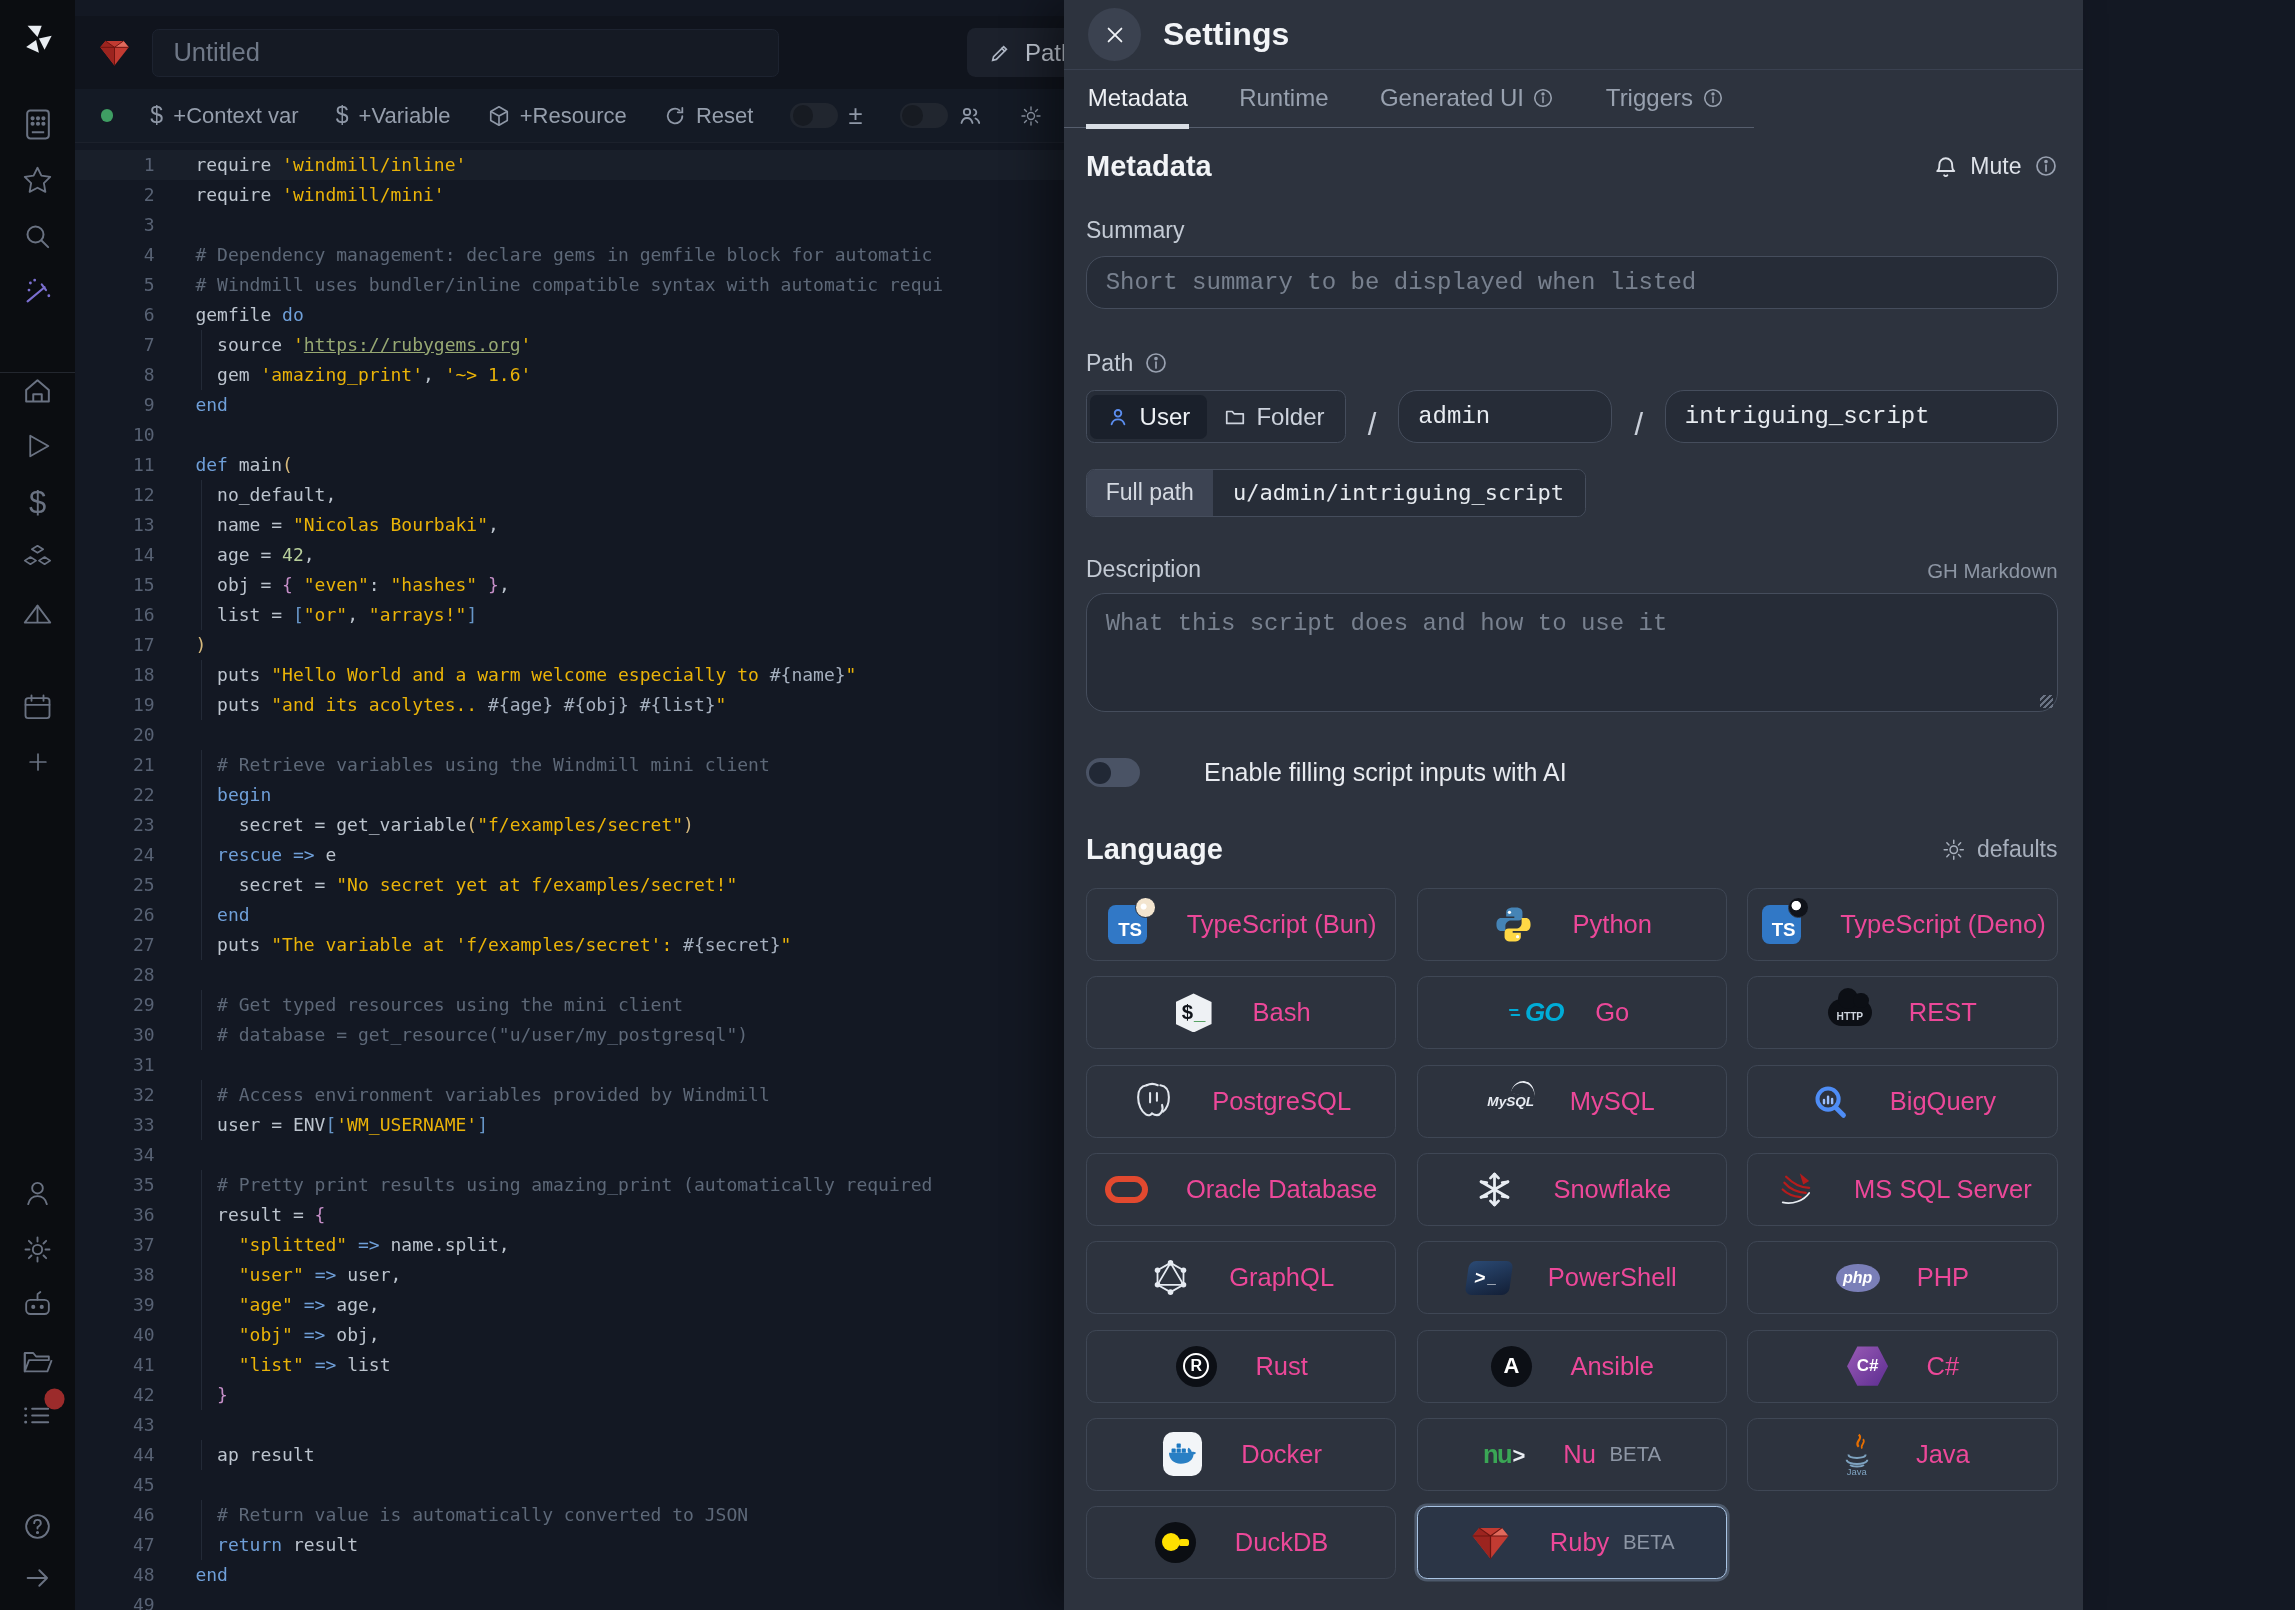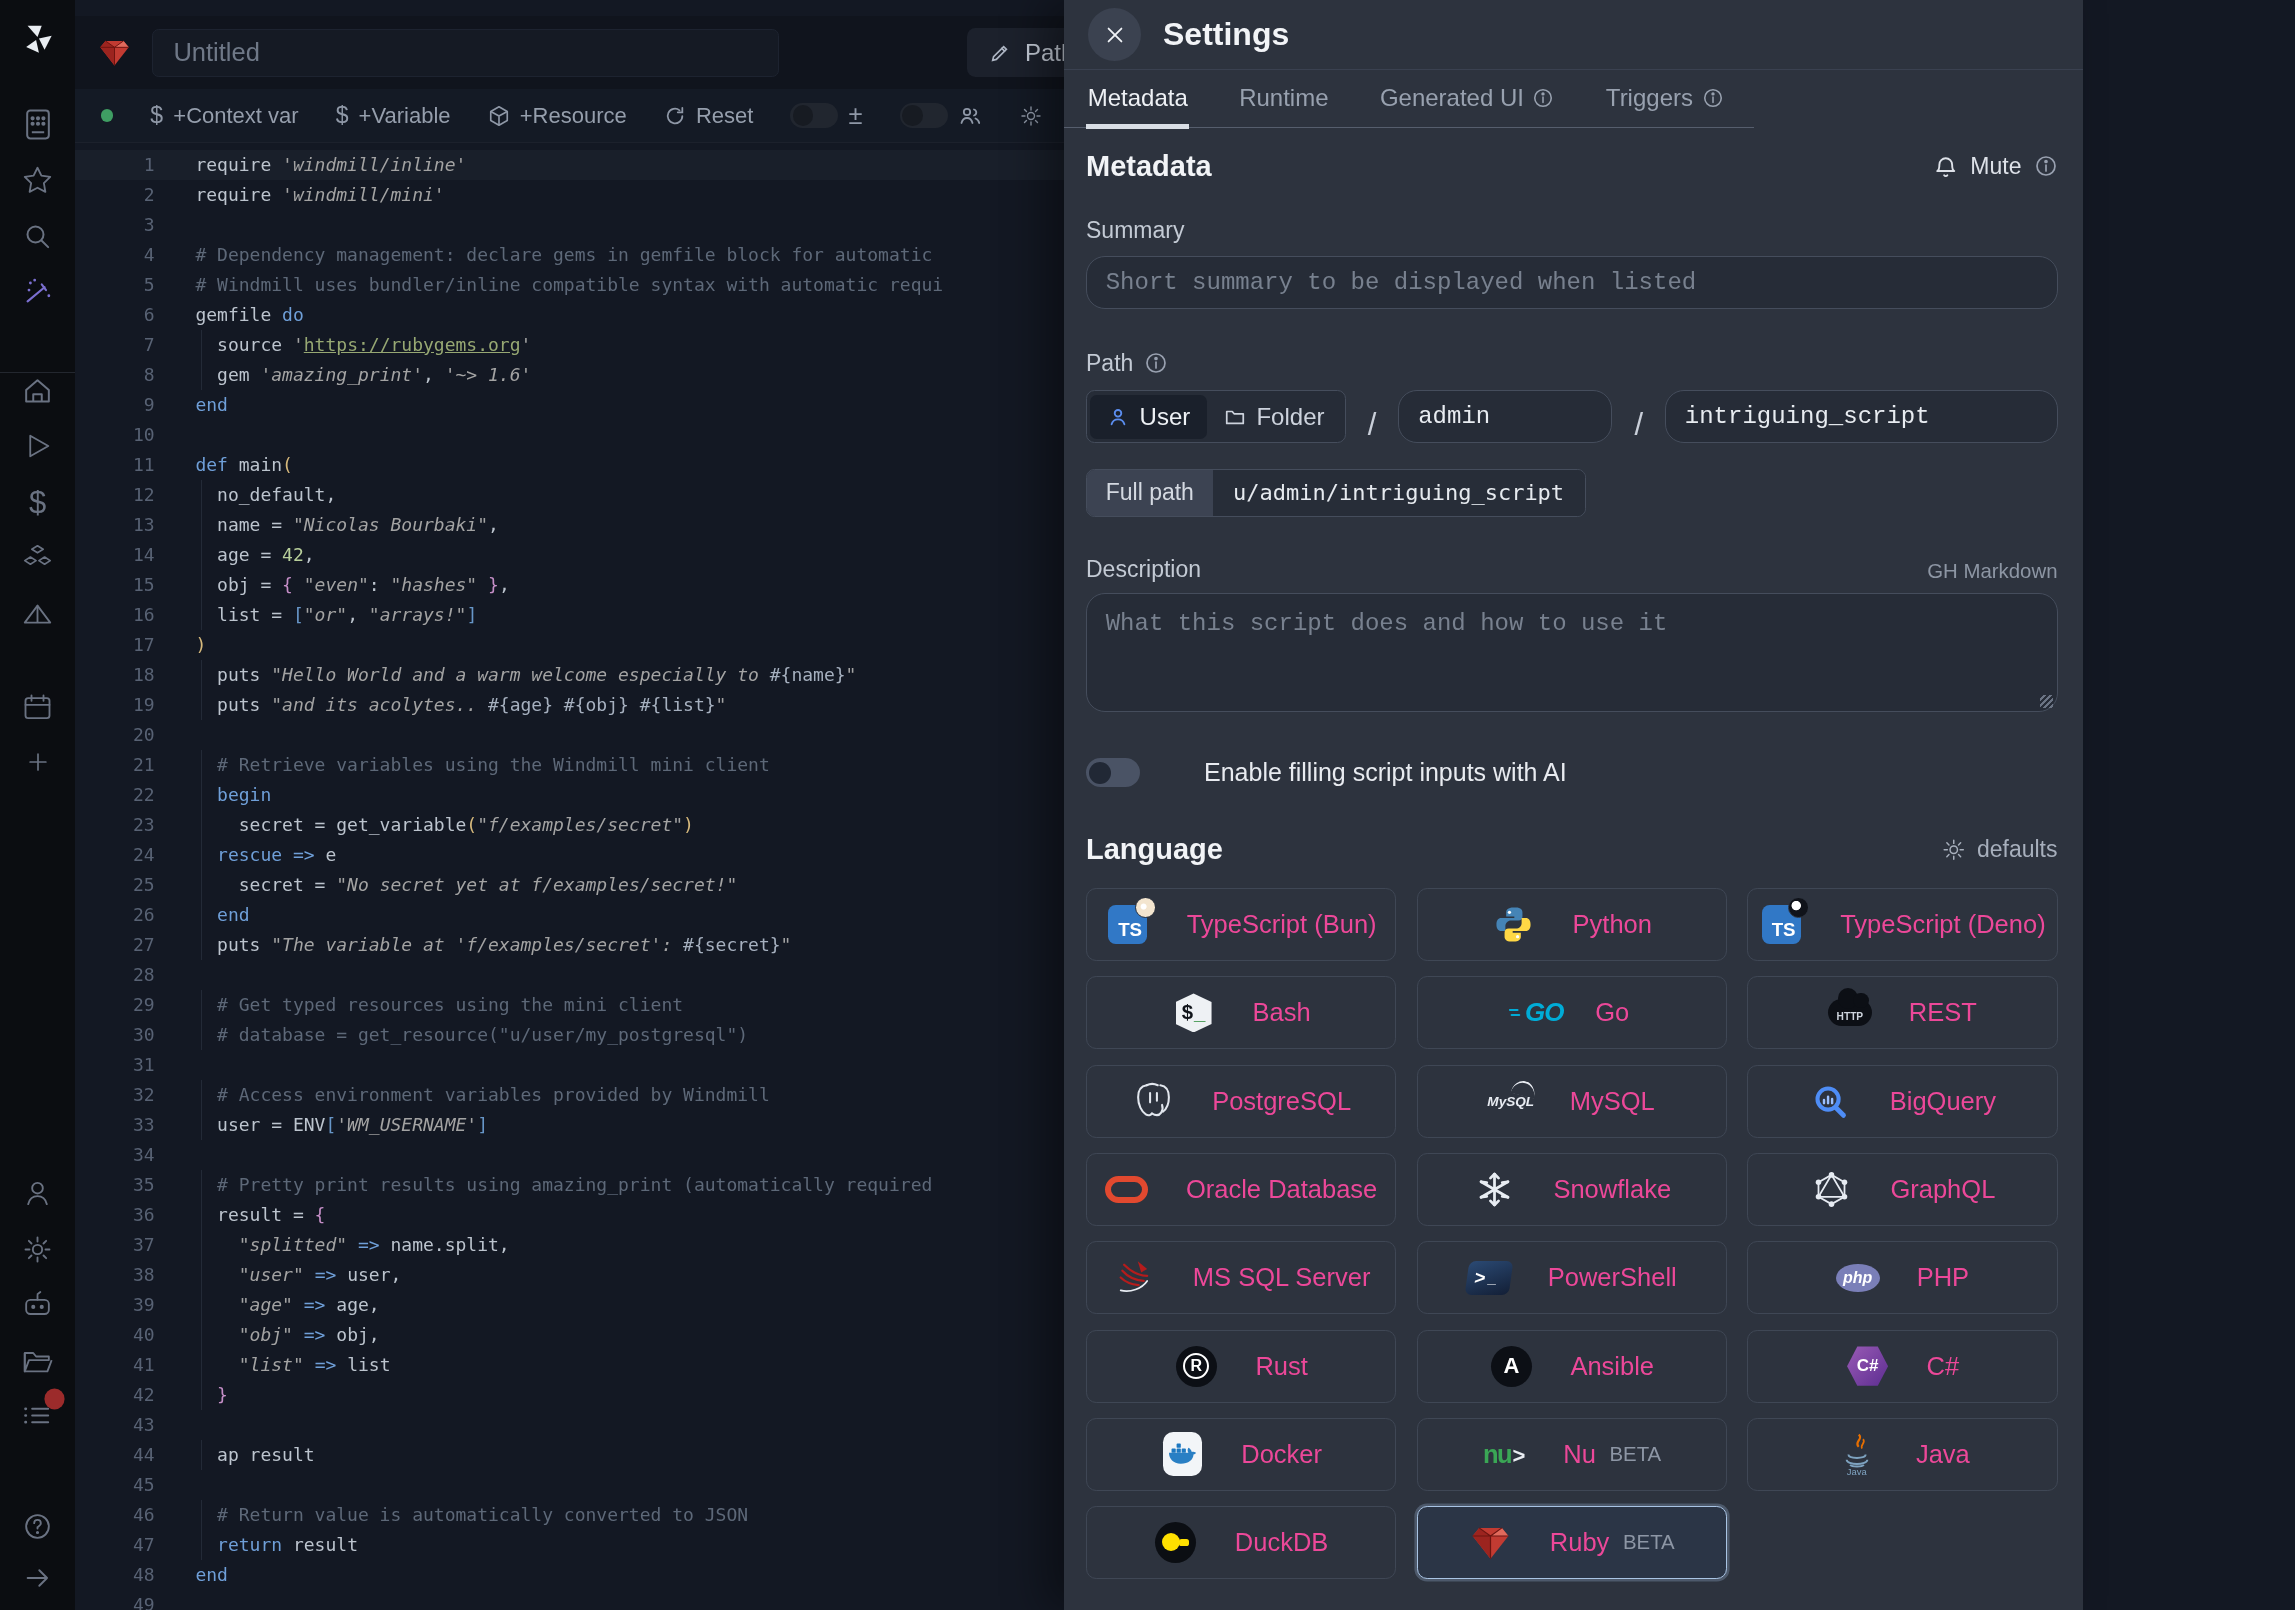--- a/index.html
+++ b/index.html
@@ -34,21 +34,21 @@
   .mini-toggle{width:48px;height:25.5px;border-radius:12.8px;background:#21262f;position:relative;}
   .mini-toggle::after{content:"";position:absolute;left:2.6px;top:2.6px;width:20.4px;height:20.4px;border-radius:50%;background:#171b22;}
   .pm{font-size:25.5px;color:#8f98a7;}
 
   .code{position:relative;padding-top:6.8px;font-family:"DejaVu Sans Mono",monospace;font-size:18px;line-height:30px;}
   .cl{display:flex;height:30px;}
   .cl.hl{background:#191f2a;}
   .ln{width:100px;flex:0 0 auto;text-align:right;color:#586274;padding-right:20.4px;}
   .ct{position:relative;white-space:pre;padding-left:20.4px;}
   .ct.g::before{content:"";position:absolute;left:25.5px;top:0;bottom:0;border-left:0.9px solid #232a37;}
-  .tk-p{color:#bcc4ce;} .tk-k{color:#6f9fd8;text-align:center;} .tk-s{color:#a3a3a3;font-style:italic;} .tk-u{color:#97a873;text-decoration:underline;}
+  .tk-p{color:#bcc4ce;} .tk-k{color:#6f9fd8;text-align:center;} .tk-s{color:#eab308;} .tk-u{color:#97a873;text-decoration:underline;}
   .tk-n{color:#b8cf9b;} .tk-c{color:#5d6878;} .tk-pk{color:#c58ec7;} .tk-bl{color:#6796c8;}
   .tk-y{color:#d6b97c;} .tk-ip{color:#a6b0bf;}
 
   
   .panel{position:absolute;left:1064px;top:0;width:1019px;height:100%;background:#2d333e;z-index:10;
     box-shadow:-20.4px 0 41px rgba(0,0,0,.4);}
   .p-header{height:70px;display:flex;align-items:center;gap:22px;padding:0 24px;border-bottom:0.9px solid #3a4150;}
   .x-btn{width:53px;height:53px;border-radius:50%;background:#3b4250;display:flex;align-items:center;justify-content:center;}
   .x-btn svg{display:block;}
   .p-title{font-size:32px;font-weight:600;color:#f2f4f7;}
@@ -737,42 +737,42 @@
             <div class="lic">
               <svg width="39" height="39" viewBox="0 0 48 48" stroke="#e8edf3" stroke-width="3.4" stroke-linecap="round" fill="none">
                 <path d="M24 5v38M7.5 14.5l33 19M40.5 14.5l-33 19"></path>
                 <path d="M24 5l-5 5M24 5l5 5M24 43l-5-5M24 43l5-5M7.5 14.5l7 1M7.5 33.5l7-1M40.5 14.5l-7 1M40.5 33.5l-7-1"></path>
               </svg>
             </div>
             <span class="llb">Snowflake</span>
           </div>
           <div class="lang-btn">
             <div class="lic">
+              <svg width="41" height="41" viewBox="0 0 48 48" fill="none" stroke-linecap="round">
+                <path d="M9 39c11 3 25-2 31-11" stroke="#e8edf3" stroke-width="2"></path>
+                <path d="M13 9c8 8 18 13 27 13M11 16c6 7 15 11 25 12M9 24c5 5 12 8 21 9" stroke="#b51c1c" stroke-width="2.6"></path>
+                <path d="M29 5l11 9-7 4z" fill="#b51c1c"></path>
+              </svg>
+            </div>
+            <span class="llb">MS SQL Server</span>
+          </div>
+          <div class="lang-btn">
+            <div class="lic">
               <svg width="39" height="39" viewBox="0 0 48 48" fill="none" stroke="#e6ebf2" stroke-width="2.2">
                 <path d="M24 6l16 9v18l-16 9-16-9V15z"></path>
                 <path d="M8 33h32L24 6z"></path>
                 <circle cx="24" cy="6" r="3.4" fill="#e6ebf2" stroke="none"></circle>
                 <circle cx="40" cy="15" r="3.4" fill="#e6ebf2" stroke="none"></circle>
                 <circle cx="40" cy="33" r="3.4" fill="#e6ebf2" stroke="none"></circle>
                 <circle cx="24" cy="42" r="3.4" fill="#e6ebf2" stroke="none"></circle>
                 <circle cx="8" cy="33" r="3.4" fill="#e6ebf2" stroke="none"></circle>
                 <circle cx="8" cy="15" r="3.4" fill="#e6ebf2" stroke="none"></circle>
               </svg>
             </div>
             <span class="llb">GraphQL</span>
-          </div>
-          <div class="lang-btn">
-            <div class="lic">
-              <svg width="41" height="41" viewBox="0 0 48 48" fill="none" stroke-linecap="round">
-                <path d="M9 39c11 3 25-2 31-11" stroke="#e8edf3" stroke-width="2"></path>
-                <path d="M13 9c8 8 18 13 27 13M11 16c6 7 15 11 25 12M9 24c5 5 12 8 21 9" stroke="#b51c1c" stroke-width="2.6"></path>
-                <path d="M29 5l11 9-7 4z" fill="#b51c1c"></path>
-              </svg>
-            </div>
-            <span class="llb">MS SQL Server</span>
           </div>
           <div class="lang-btn">
             <div class="lic">
               <div class="ic-ps">
                 <span>&gt;</span>
                 <i>_</i>
               </div>
             </div>
             <span class="llb">PowerShell</span>
           </div>

